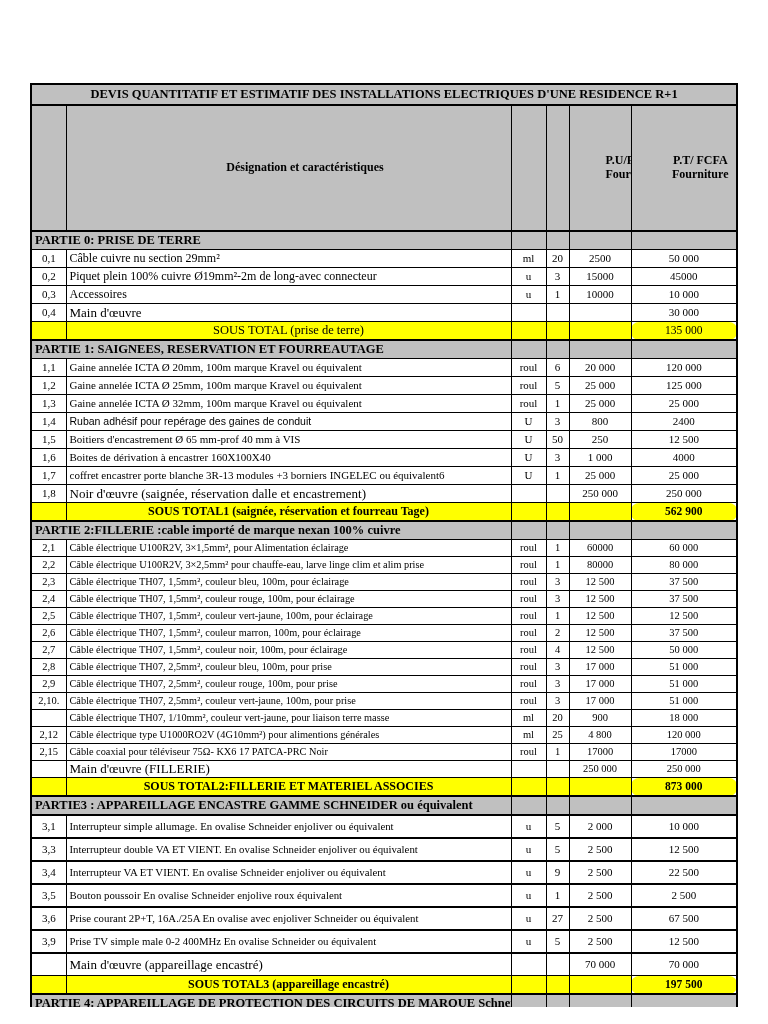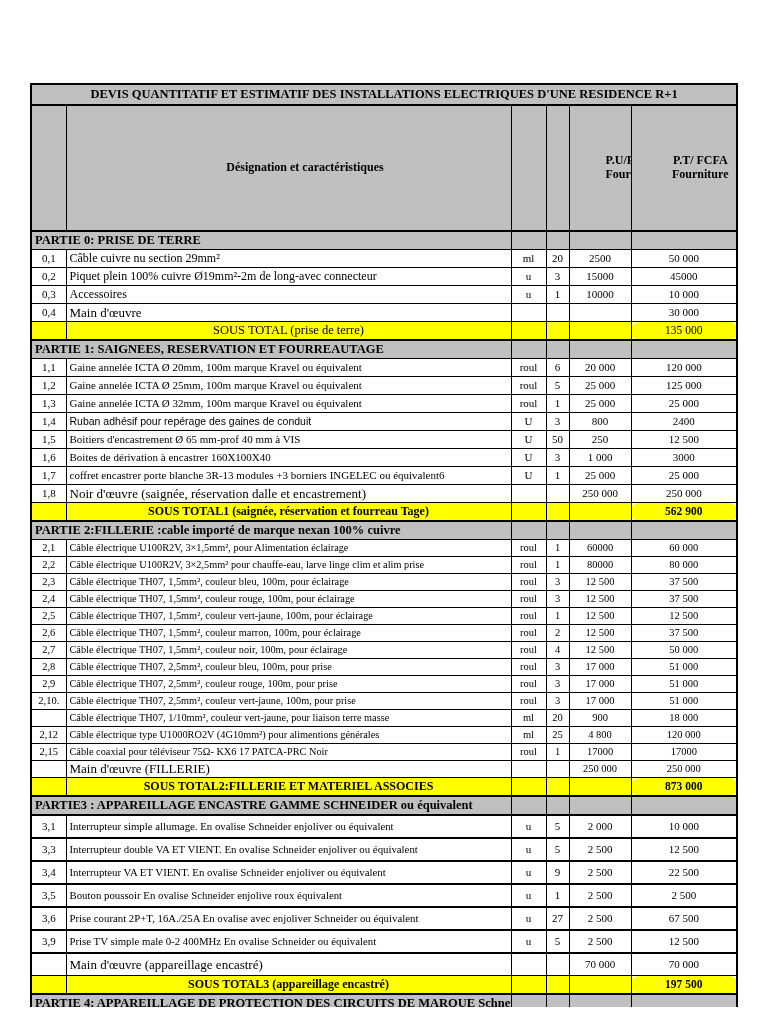--- a/index.html
+++ b/index.html
@@ -198,21 +198,21 @@
           <td class="qty">50</td>
           <td class="pu">250</td>
           <td class="pt">12 500</td>
         </tr>
         <tr class="item sec1">
           <td class="num">1,6</td>
           <td class="desc">Boites de dérivation à encastrer 160X100X40</td>
           <td class="unit">U</td>
           <td class="qty">3</td>
           <td class="pu">1 000</td>
-          <td class="pt">3000</td>
+          <td class="pt">4000</td>
         </tr>
         <tr class="item sec1">
           <td class="num">1,7</td>
           <td class="desc">coffret  encastrer porte blanche 3R-13 modules +3 borniers INGELEC ou équivalent6</td>
           <td class="unit">U</td>
           <td class="qty">1</td>
           <td class="pu">25 000</td>
           <td class="pt">25 000</td>
         </tr>
         <tr class="item sec1 moe">

